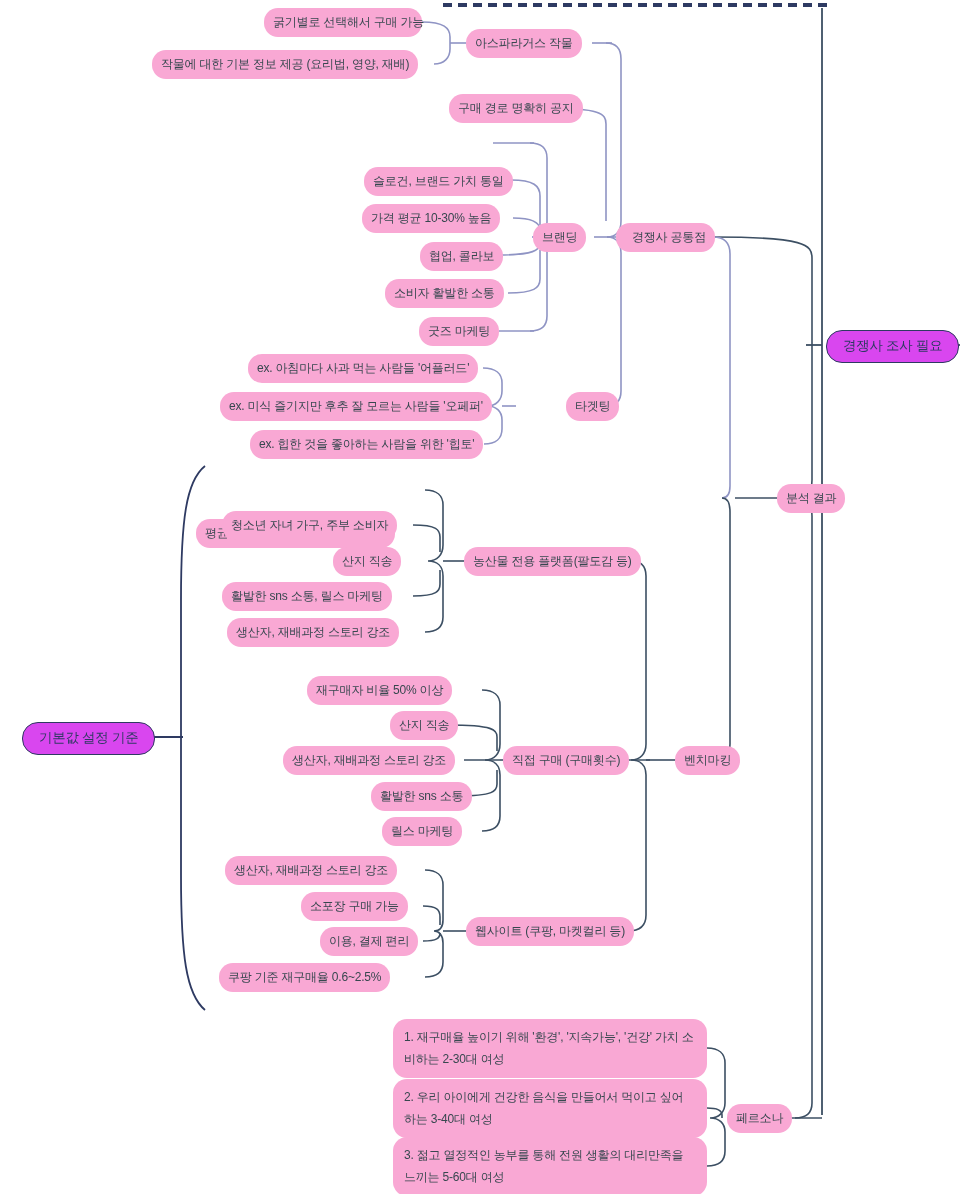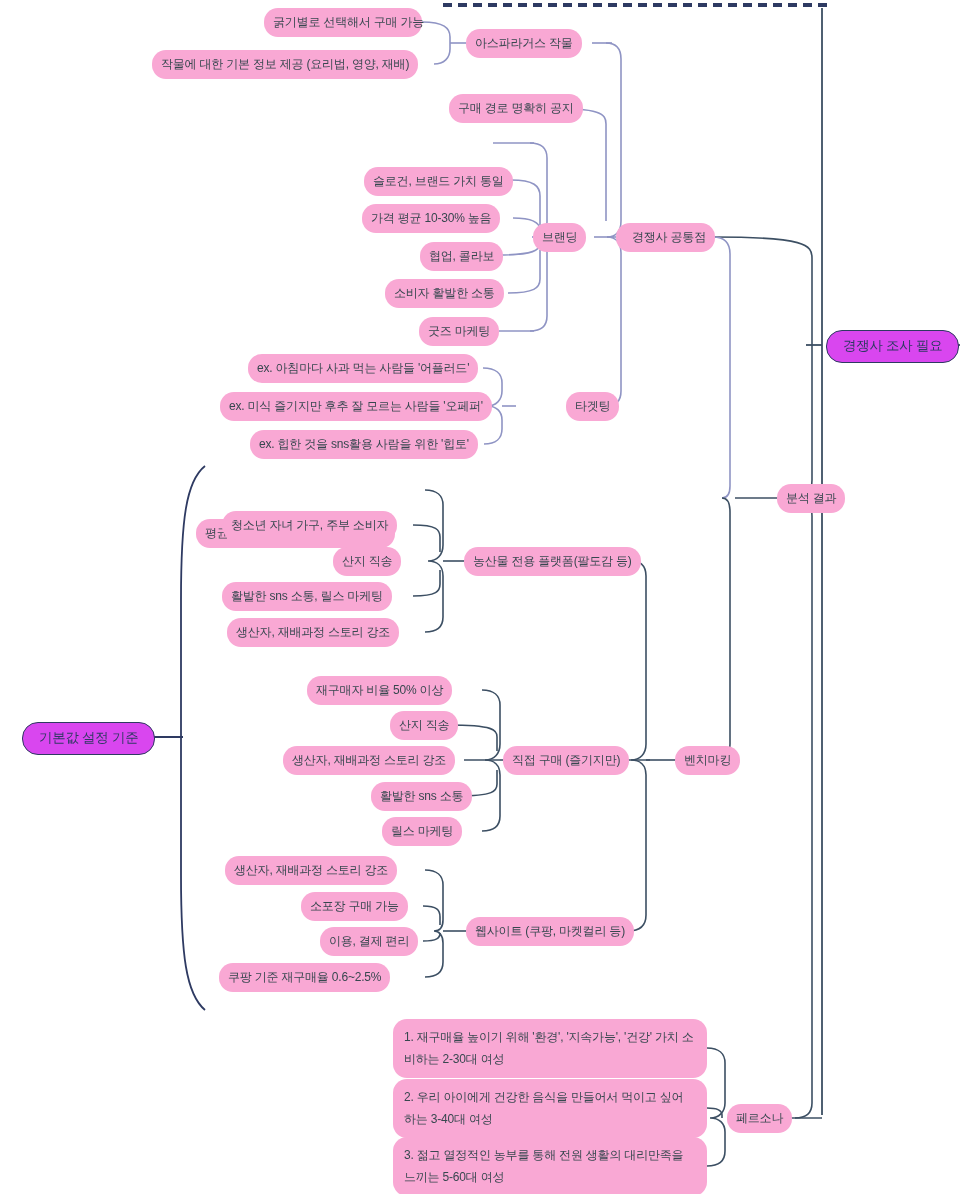--- a/index.html
+++ b/index.html
@@ -147,41 +147,41 @@
   <div class="node" style="left:533px; top:223px;">브랜딩</div>
 
   <div class="node" style="left:556px; top:392px;margin-left:10px;">타겟팅</div>
 
   <div class="node" style="left:616px; top:223px;padding-left:16px;">경쟁사 공통점</div>
 
   <div class="node" style="left:777px; top:484px;">분석 결과</div>
 
   <div class="node" style="left:464px; top:547px;">농산물 전용 플랫폼(팔도감 등)</div>
 
-  <div class="node" style="left:503px; top:746px;">직접 구매 (즐기지만)</div>
+  <div class="node" style="left:503px; top:746px;">직접 구매 (구매횟수)</div>
 
   <div class="node" style="left:466px; top:917px;">웹사이트 (쿠팡, 마켓컬리 등)</div>
 
   <div class="node" style="left:675px; top:746px;">벤치마킹</div>
 
   <div class="node" style="left:727px; top:1104px;">페르소나</div>
 
   <div class="node right" style="left:264px; top:8px; width:158px; justify-content:flex-start;">굵기별로 선택해서 구매 가능</div>
 
   <div class="node" style="left:152px; top:50px;">작물에 대한 기본 정보 제공 (요리법, 영양, 재배)</div>
 
   <div class="node" style="left:364px; top:167px;">슬로건, 브랜드 가치 통일</div>
   <div class="node" style="left:362px; top:204px;">가격 평균 10-30% 높음</div>
   <div class="node" style="left:420px; top:242px;">협업, 콜라보</div>
   <div class="node" style="left:385px; top:279px;">소비자 활발한 소통</div>
   <div class="node" style="left:419px; top:317px;">굿즈 마케팅</div>
 
   <div class="node" style="left:248px; top:354px;">ex. 아침마다 사과 먹는 사람들 '어플러드'</div>
   <div class="node" style="left:220px; top:392px;">ex. 미식 즐기지만 후추 잘 모르는 사람들 '오페퍼'</div>
-  <div class="node" style="left:250px; top:430px;">ex. 힙한 것을 sns활용 사람을 위한 '힙토'</div>
+  <div class="node" style="left:250px; top:430px;">ex. 힙한 것을 좋아하는 사람을 위한 '힙토'</div>
 
   <div class="node" style="left:196px; top:504px;margin-top:15px;">평균 구매횟수, 재구매율 모두 감소</div>
   <div class="node" style="left:222px; top:511px;">청소년 자녀 가구, 주부 소비자</div>
   <div class="node" style="left:333px; top:547px;">산지 직송</div>
   <div class="node" style="left:222px; top:582px;">활발한 sns 소통, 릴스 마케팅</div>
   <div class="node" style="left:227px; top:618px;">생산자, 재배과정 스토리 강조</div>
 
   <div class="node" style="left:307px; top:676px;">재구매자 비율 50% 이상</div>
   <div class="node" style="left:390px; top:711px;">산지 직송</div>
   <div class="node" style="left:283px; top:746px;">생산자, 재배과정 스토리 강조</div>

